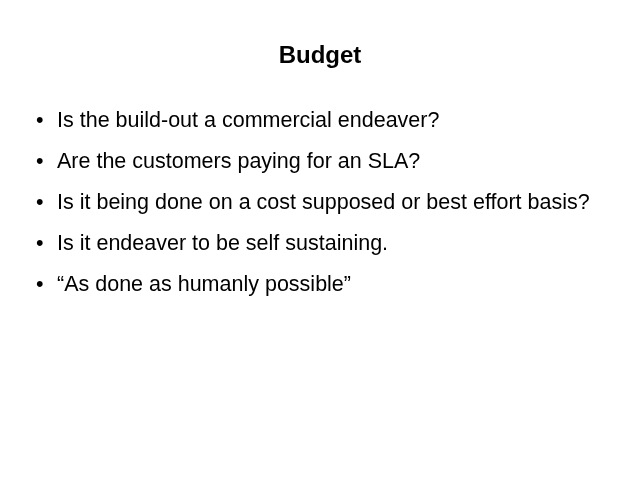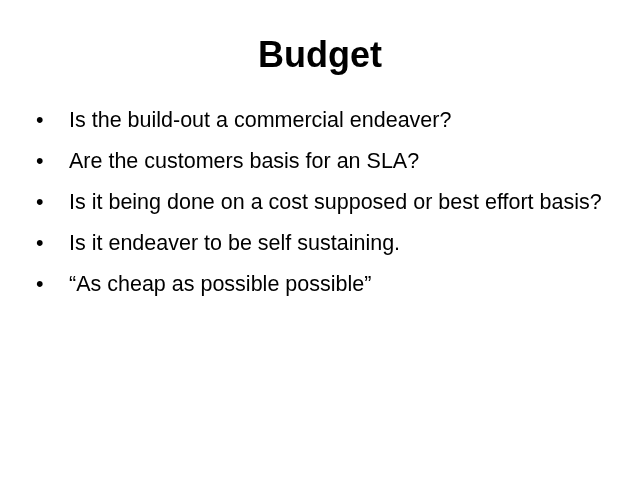--- a/index.html
+++ b/index.html
@@ -21,21 +21,21 @@
     height: 480px;
     background: #ffffff;
     box-sizing: border-box;
   }
   .slide-title {
     position: absolute;
     top: 36px;
     left: 0;
     width: 640px;
     text-align: center;
-    font-size: 36px;
+    font-size: 24px;
     font-weight: bold;
     line-height: 38px;
     letter-spacing: 0px;
     color: #000000;
   }
   .bullet-list {
     position: absolute;
     top: 105px;
     left: 28px;
     width: 592px;
@@ -59,51 +59,50 @@
     left: 8px;
     top: 0;
     width: 14px;
     font-size: 21.5px;
     line-height: 30px;
     text-align: left;
     color: #000000;
   }
   .bullet-text {
     display: block;
-    margin-left: 12px;
   }
 </style>
 </head>
 <body>
 
 <div class="slide">
 
   <div class="slide-title">Budget</div>
 
   <ul class="bullet-list">
 
     <li class="bullet-item">
       <span class="bullet-marker">•</span>
       <span class="bullet-text">Is the build-out a commercial endeaver?</span>
     </li>
 
     <li class="bullet-item">
       <span class="bullet-marker">•</span>
-      <span class="bullet-text">Are the customers basis for an SLA?</span>
+      <span class="bullet-text">Are the customers paying for an SLA?</span>
     </li>
 
     <li class="bullet-item">
       <span class="bullet-marker">•</span>
       <span class="bullet-text">Is it being done on a cost supposed or best effort basis?</span>
     </li>
 
     <li class="bullet-item">
       <span class="bullet-marker">•</span>
       <span class="bullet-text">Is it endeaver to be self sustaining.</span>
     </li>
 
     <li class="bullet-item">
       <span class="bullet-marker">•</span>
-      <span class="bullet-text">“As cheap as possible possible”</span>
+      <span class="bullet-text">“As done as humanly possible”</span>
     </li>
 
   </ul>
 </div>
 
 </body></html>

